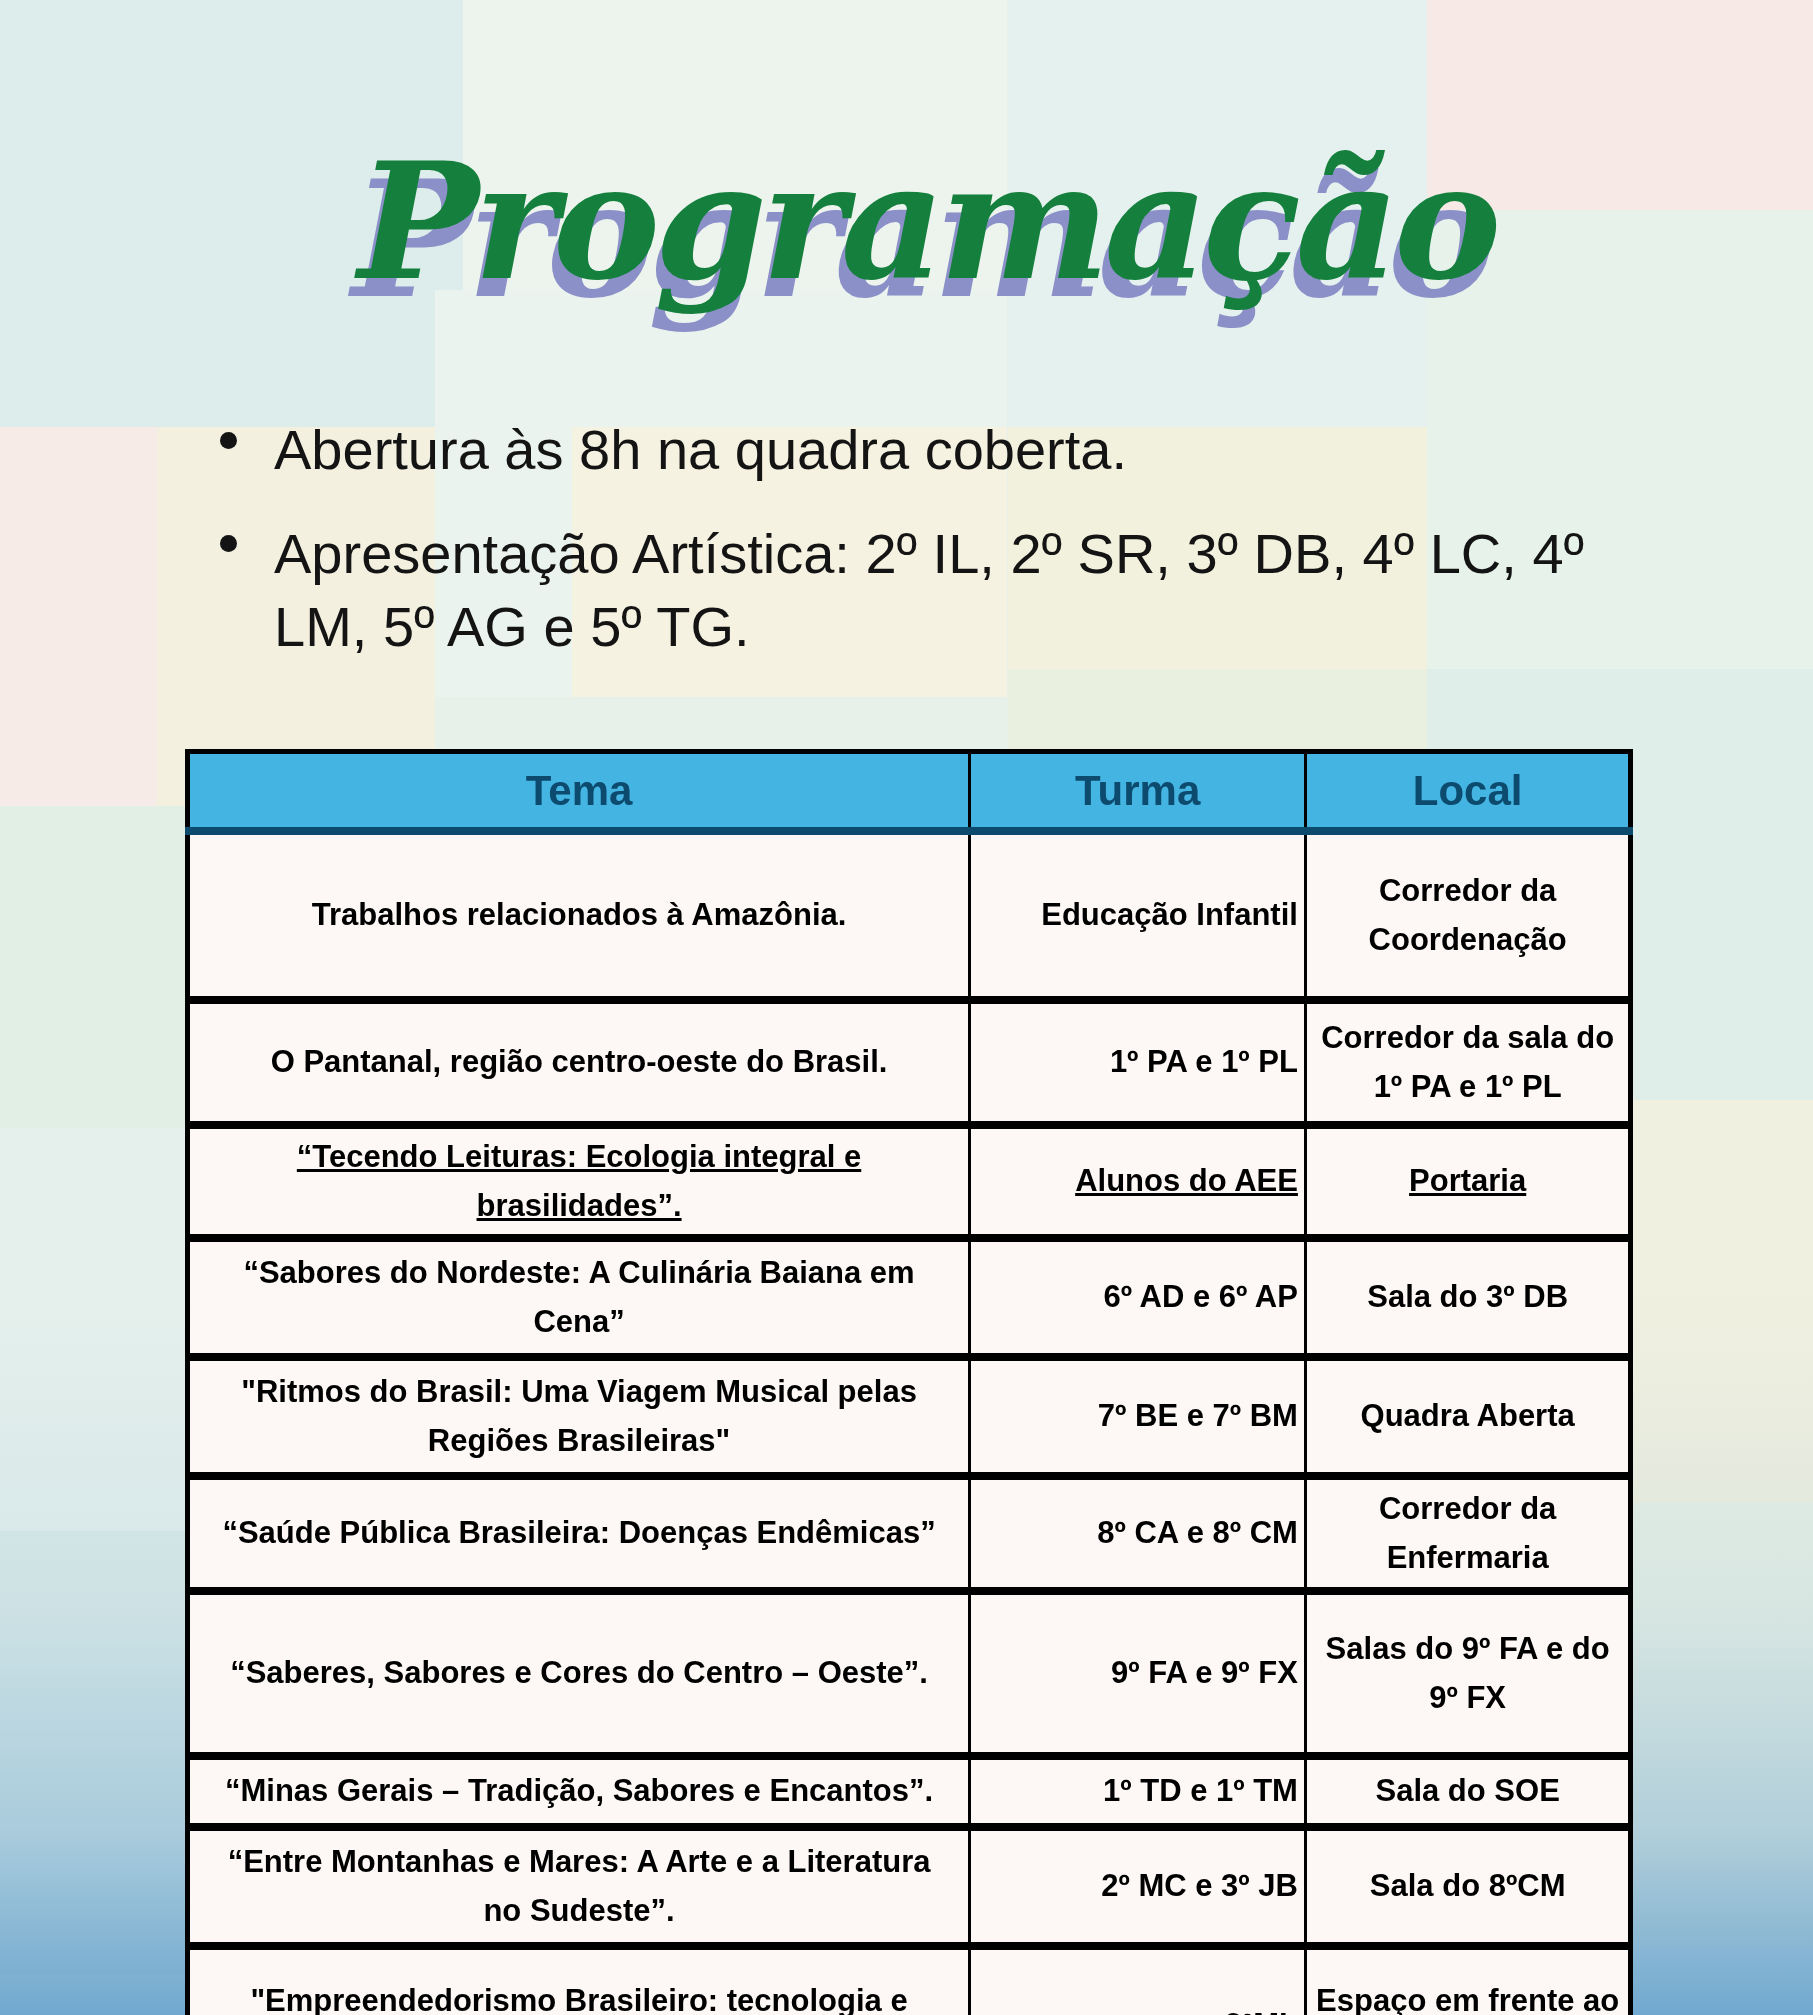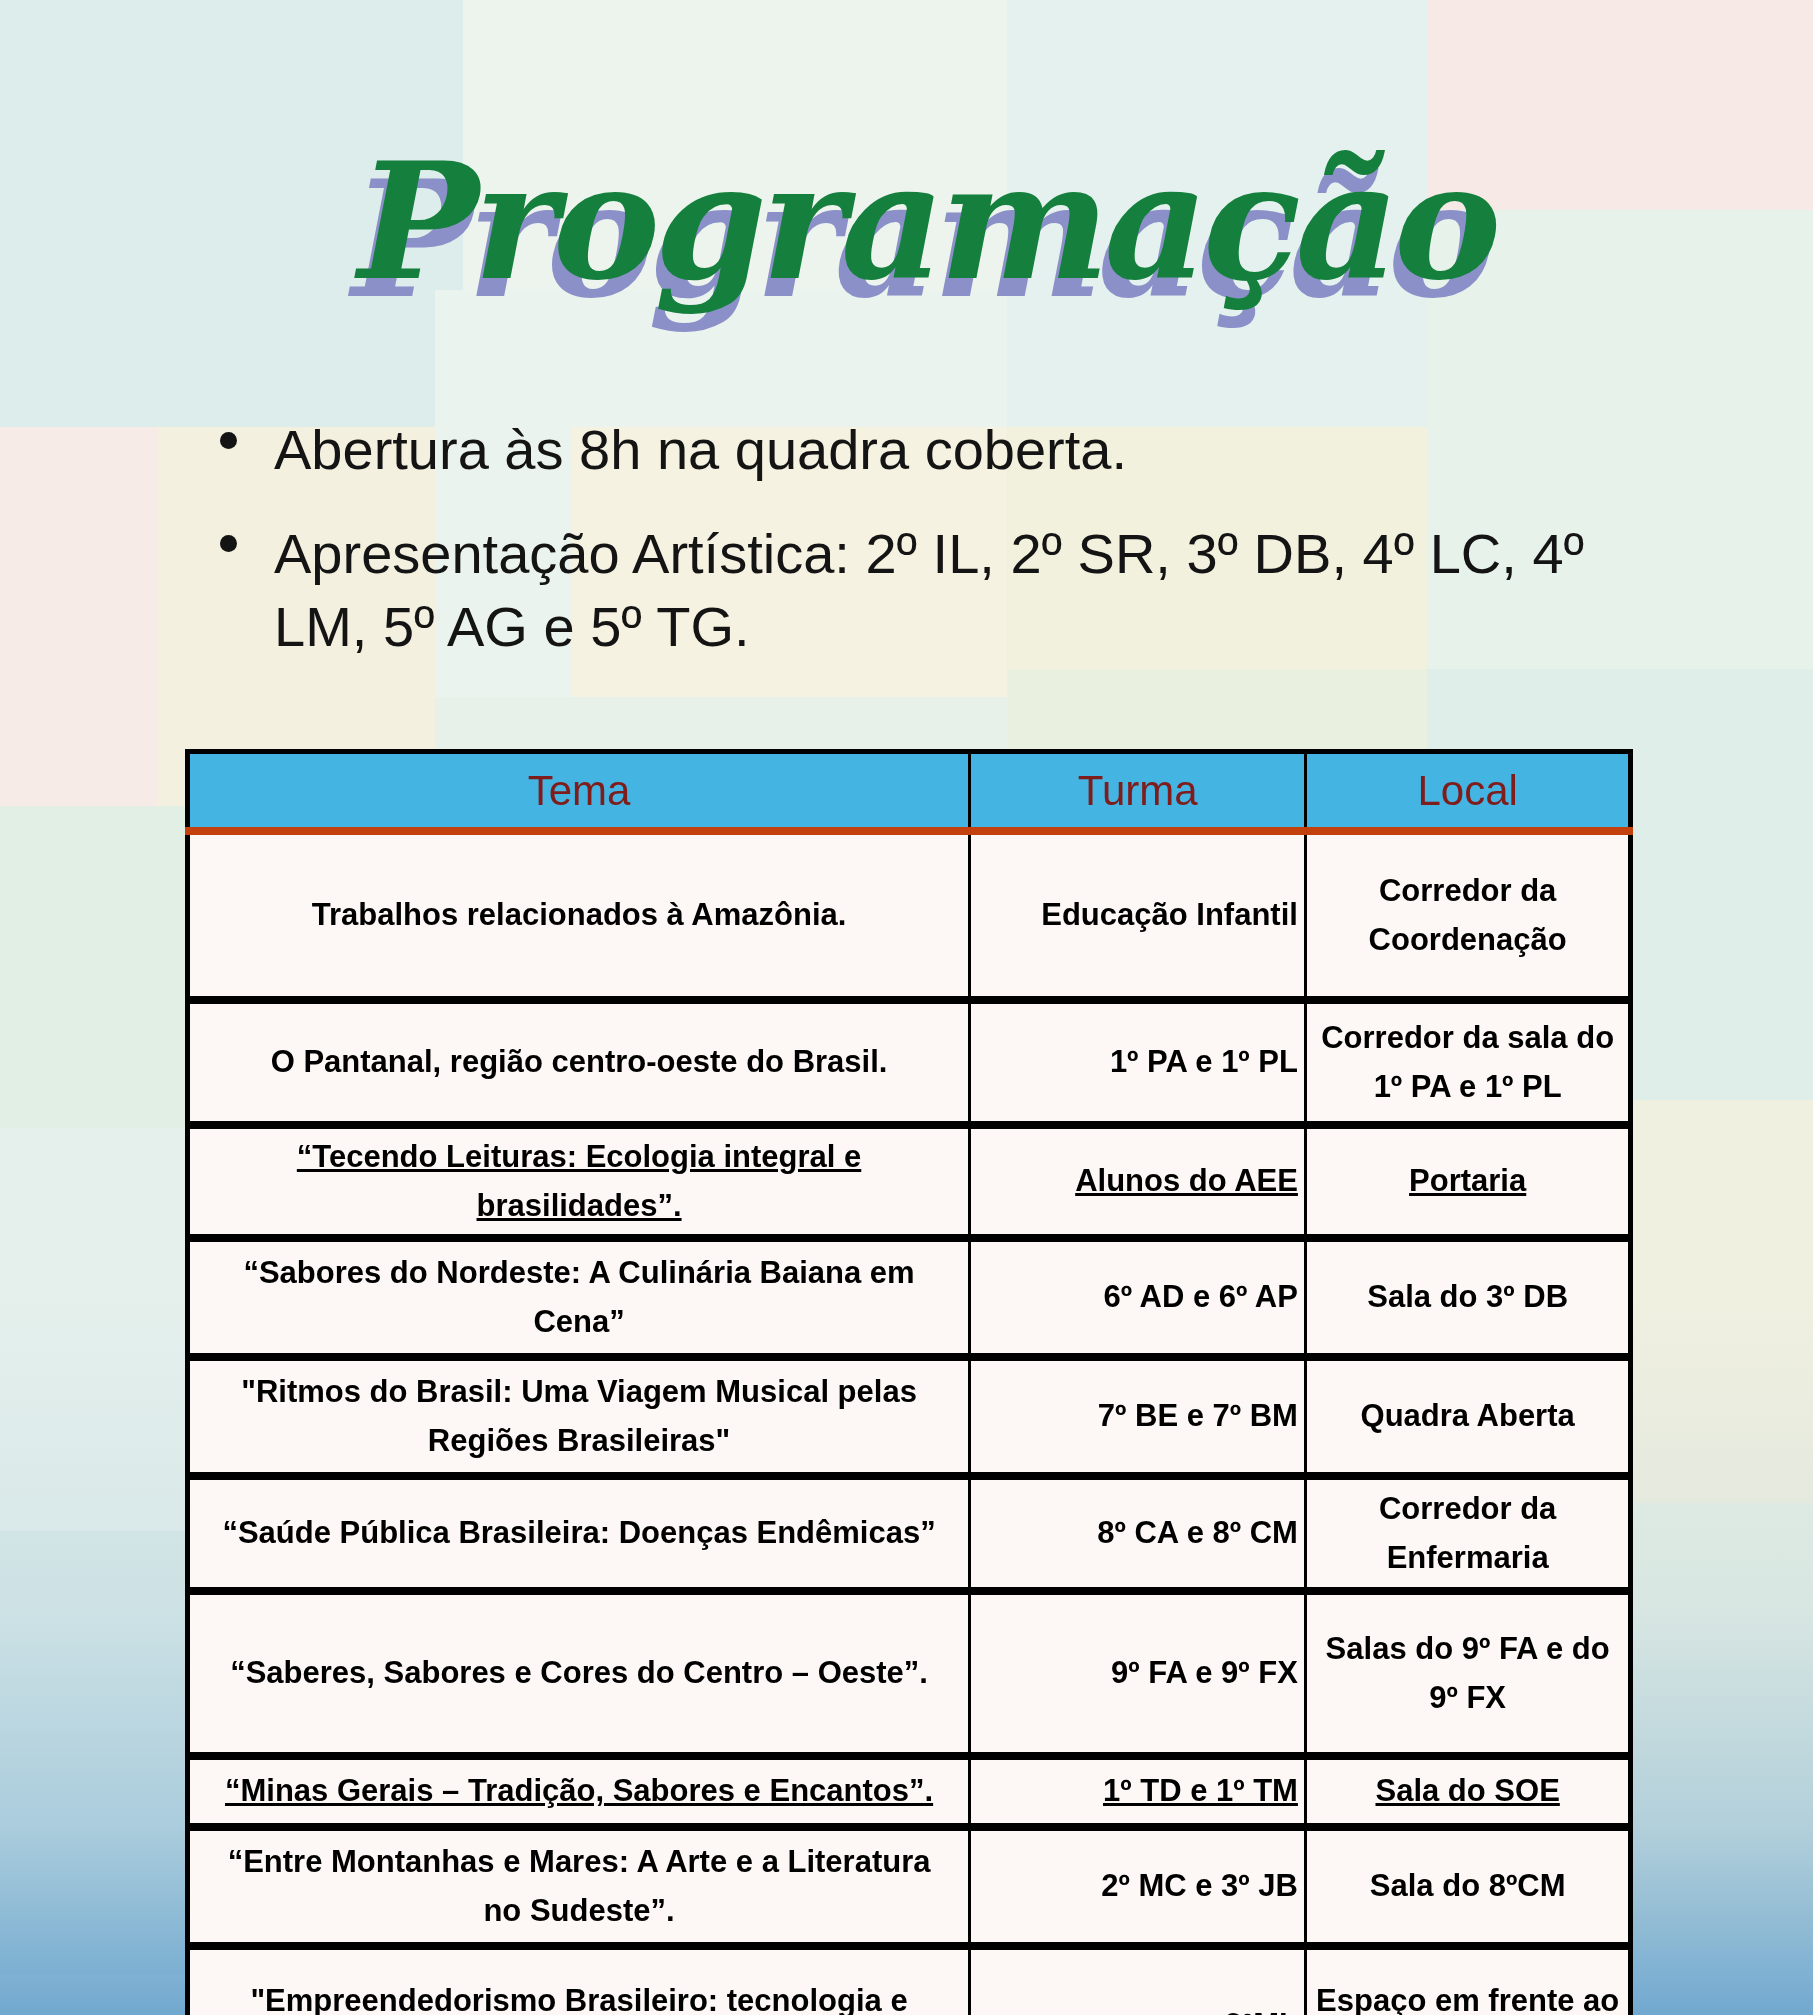--- a/index.html
+++ b/index.html
@@ -51,23 +51,23 @@
     position:absolute;z-index:4;
     left:185px;top:749px;
     width:1448px;
     border-collapse:collapse;
     table-layout:fixed;
     background:#fdf8f5;
     border:5.6px solid #000;
   }
   table.schedule th{
     background:#44b5e3;
-    font-size:42px;font-weight:normal;color:#7f1d1d;
+    font-size:42px;font-weight:bold;color:#0c4a6e;
     border-right:3.2px solid #000;
-    border-bottom:8px solid #c2410c;
+    border-bottom:8px solid #0c4a6e;
     height:71px;
     text-align:center;vertical-align:middle;
   }
   table.schedule td{
     font-size:31px;font-weight:bold;color:#000;
     line-height:1.55;
     text-align:center;vertical-align:middle;
     border-right:3.2px solid #000;
     border-bottom:8px solid #000;
     padding:0 16px;
@@ -161,21 +161,21 @@
       <tr style="height:115px;">
         <td class="col-tema">“Saúde Pública Brasileira: Doenças Endêmicas”</td>
         <td class="col-turma">8º CA e 8º CM</td>
         <td class="col-local">Corredor da Enfermaria</td>
       </tr>
       <tr style="height:165px;">
         <td class="col-tema">“Saberes, Sabores e Cores do Centro – Oeste”.</td>
         <td class="col-turma">9º FA e 9º FX</td>
         <td class="col-local">Salas do 9º FA e do 9º FX</td>
       </tr>
-      <tr style="height:71px;text-decoration:underline;">
+      <tr style="height:71px;">
         <td class="col-tema">“Minas Gerais – Tradição, Sabores e Encantos”.</td>
         <td class="col-turma">1º TD e 1º TM</td>
         <td class="col-local">Sala do SOE</td>
       </tr>
       <tr style="height:119px;">
         <td class="col-tema">“Entre Montanhas e Mares: A Arte e a Literatura no Sudeste”.</td>
         <td class="col-turma">2º MC e 3º JB</td>
         <td class="col-local">Sala do 8ºCM</td>
       </tr>
       <tr style="height:157px;">

